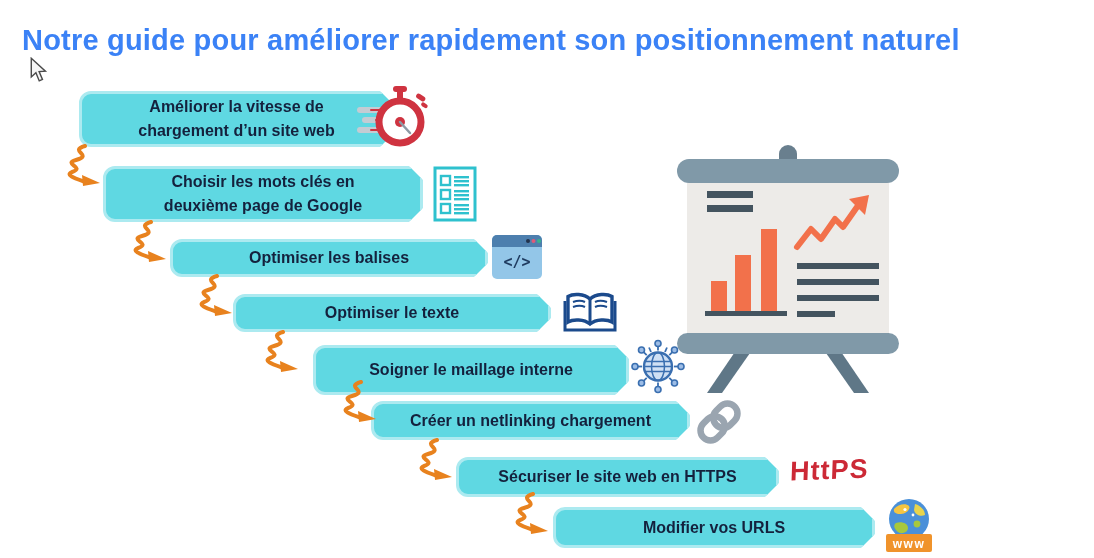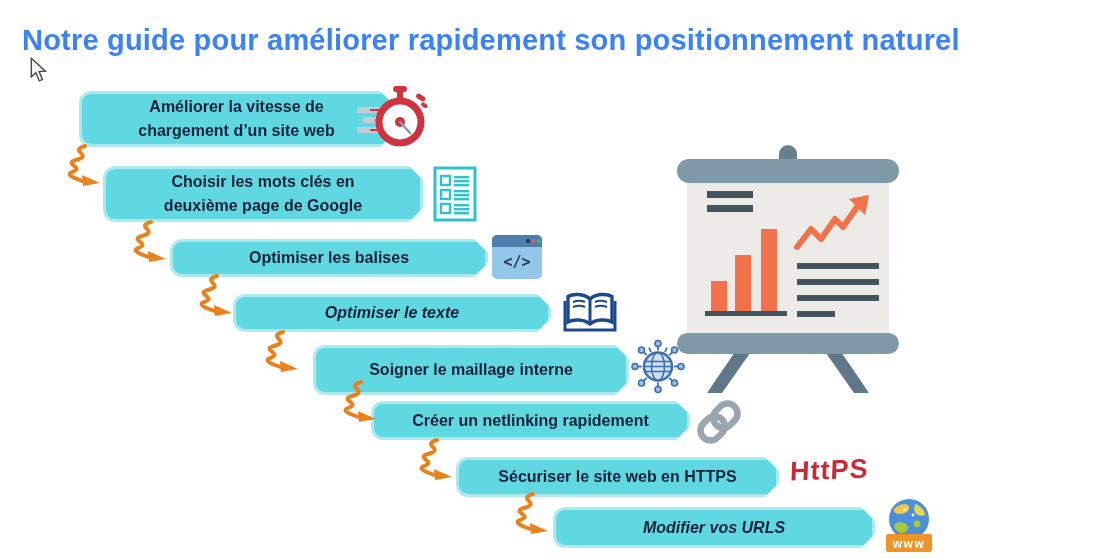--- a/index.html
+++ b/index.html
@@ -27,25 +27,25 @@
     display:flex; align-items:center; justify-content:center;
     text-align:center;
   }
   .step span {
     font-size:16px; font-weight:bold; color:#14213D;
     line-height:1.5; white-space:pre-line;
   }
   .step-1 { left:39px;  top:91px;  width:315px; height:56px;margin-left:40px; }
   .step-2 { left:103px; top:166px; width:320px; height:56px;text-align:center; }
   .step-3 { left:170px; top:239px; width:318px; height:38px; }
-  .step-4 { left:233px; top:294px; width:318px; height:38px;font-style:italic; }
+  .step-4 { left:233px; top:294px; width:318px; height:38px; }
   .step-5 { left:313px; top:345px; width:316px; height:50px; }
   .step-6 { left:371px; top:401px; width:319px; height:39px; }
   .step-7 { left:456px; top:457px; width:323px; height:40px; }
-  .step-8 { left:553px; top:507px; width:322px; height:41px;font-style:italic; }
+  .step-8 { left:553px; top:507px; width:322px; height:41px; }
 
   .icon { position:absolute; }
   .icon svg { display:block; width:100%; height:100%; }
   .i-stopwatch { left:356px; top:86px;  width:74px; height:64px; }
   .i-checklist { left:433px; top:166px; width:44px; height:56px; }
   .i-code      { left:492px; top:233px; width:52px; height:48px; }
   .i-book      { left:563px; top:289px; width:54px; height:46px; }
   .i-globenet  { left:631px; top:339px; width:54px; height:55px; }
   .i-link      { left:693px; top:396px; width:52px; height:52px; }
   .i-www       { left:884px; top:496px; width:50px; height:60px; }
@@ -91,21 +91,21 @@
   <div class="step step-3">
       <span>Optimiser les balises</span>
     </div>
   <div class="step step-4">
       <span>Optimiser le texte</span>
     </div>
   <div class="step step-5">
       <span>Soigner le maillage interne</span>
     </div>
   <div class="step step-6">
-      <span>Créer un netlinking rapidement</span>
+      <span>Créer un netlinking chargement</span>
     </div>
   <div class="step step-7">
       <span>Sécuriser le site web en HTTPS</span>
     </div>
   <div class="step step-8">
       <span>Modifier vos URLS</span>
     </div>
 
   <div class="arrow a1"><svg viewBox="0 0 46 42">
         <path d="M27 2 C10 7, 36 11, 18 16 C4 20, 28 23, 14 28 C7 31, 16 34, 27 38" fill="none" stroke="#E8821E" stroke-width="4" stroke-linecap="round"></path>

